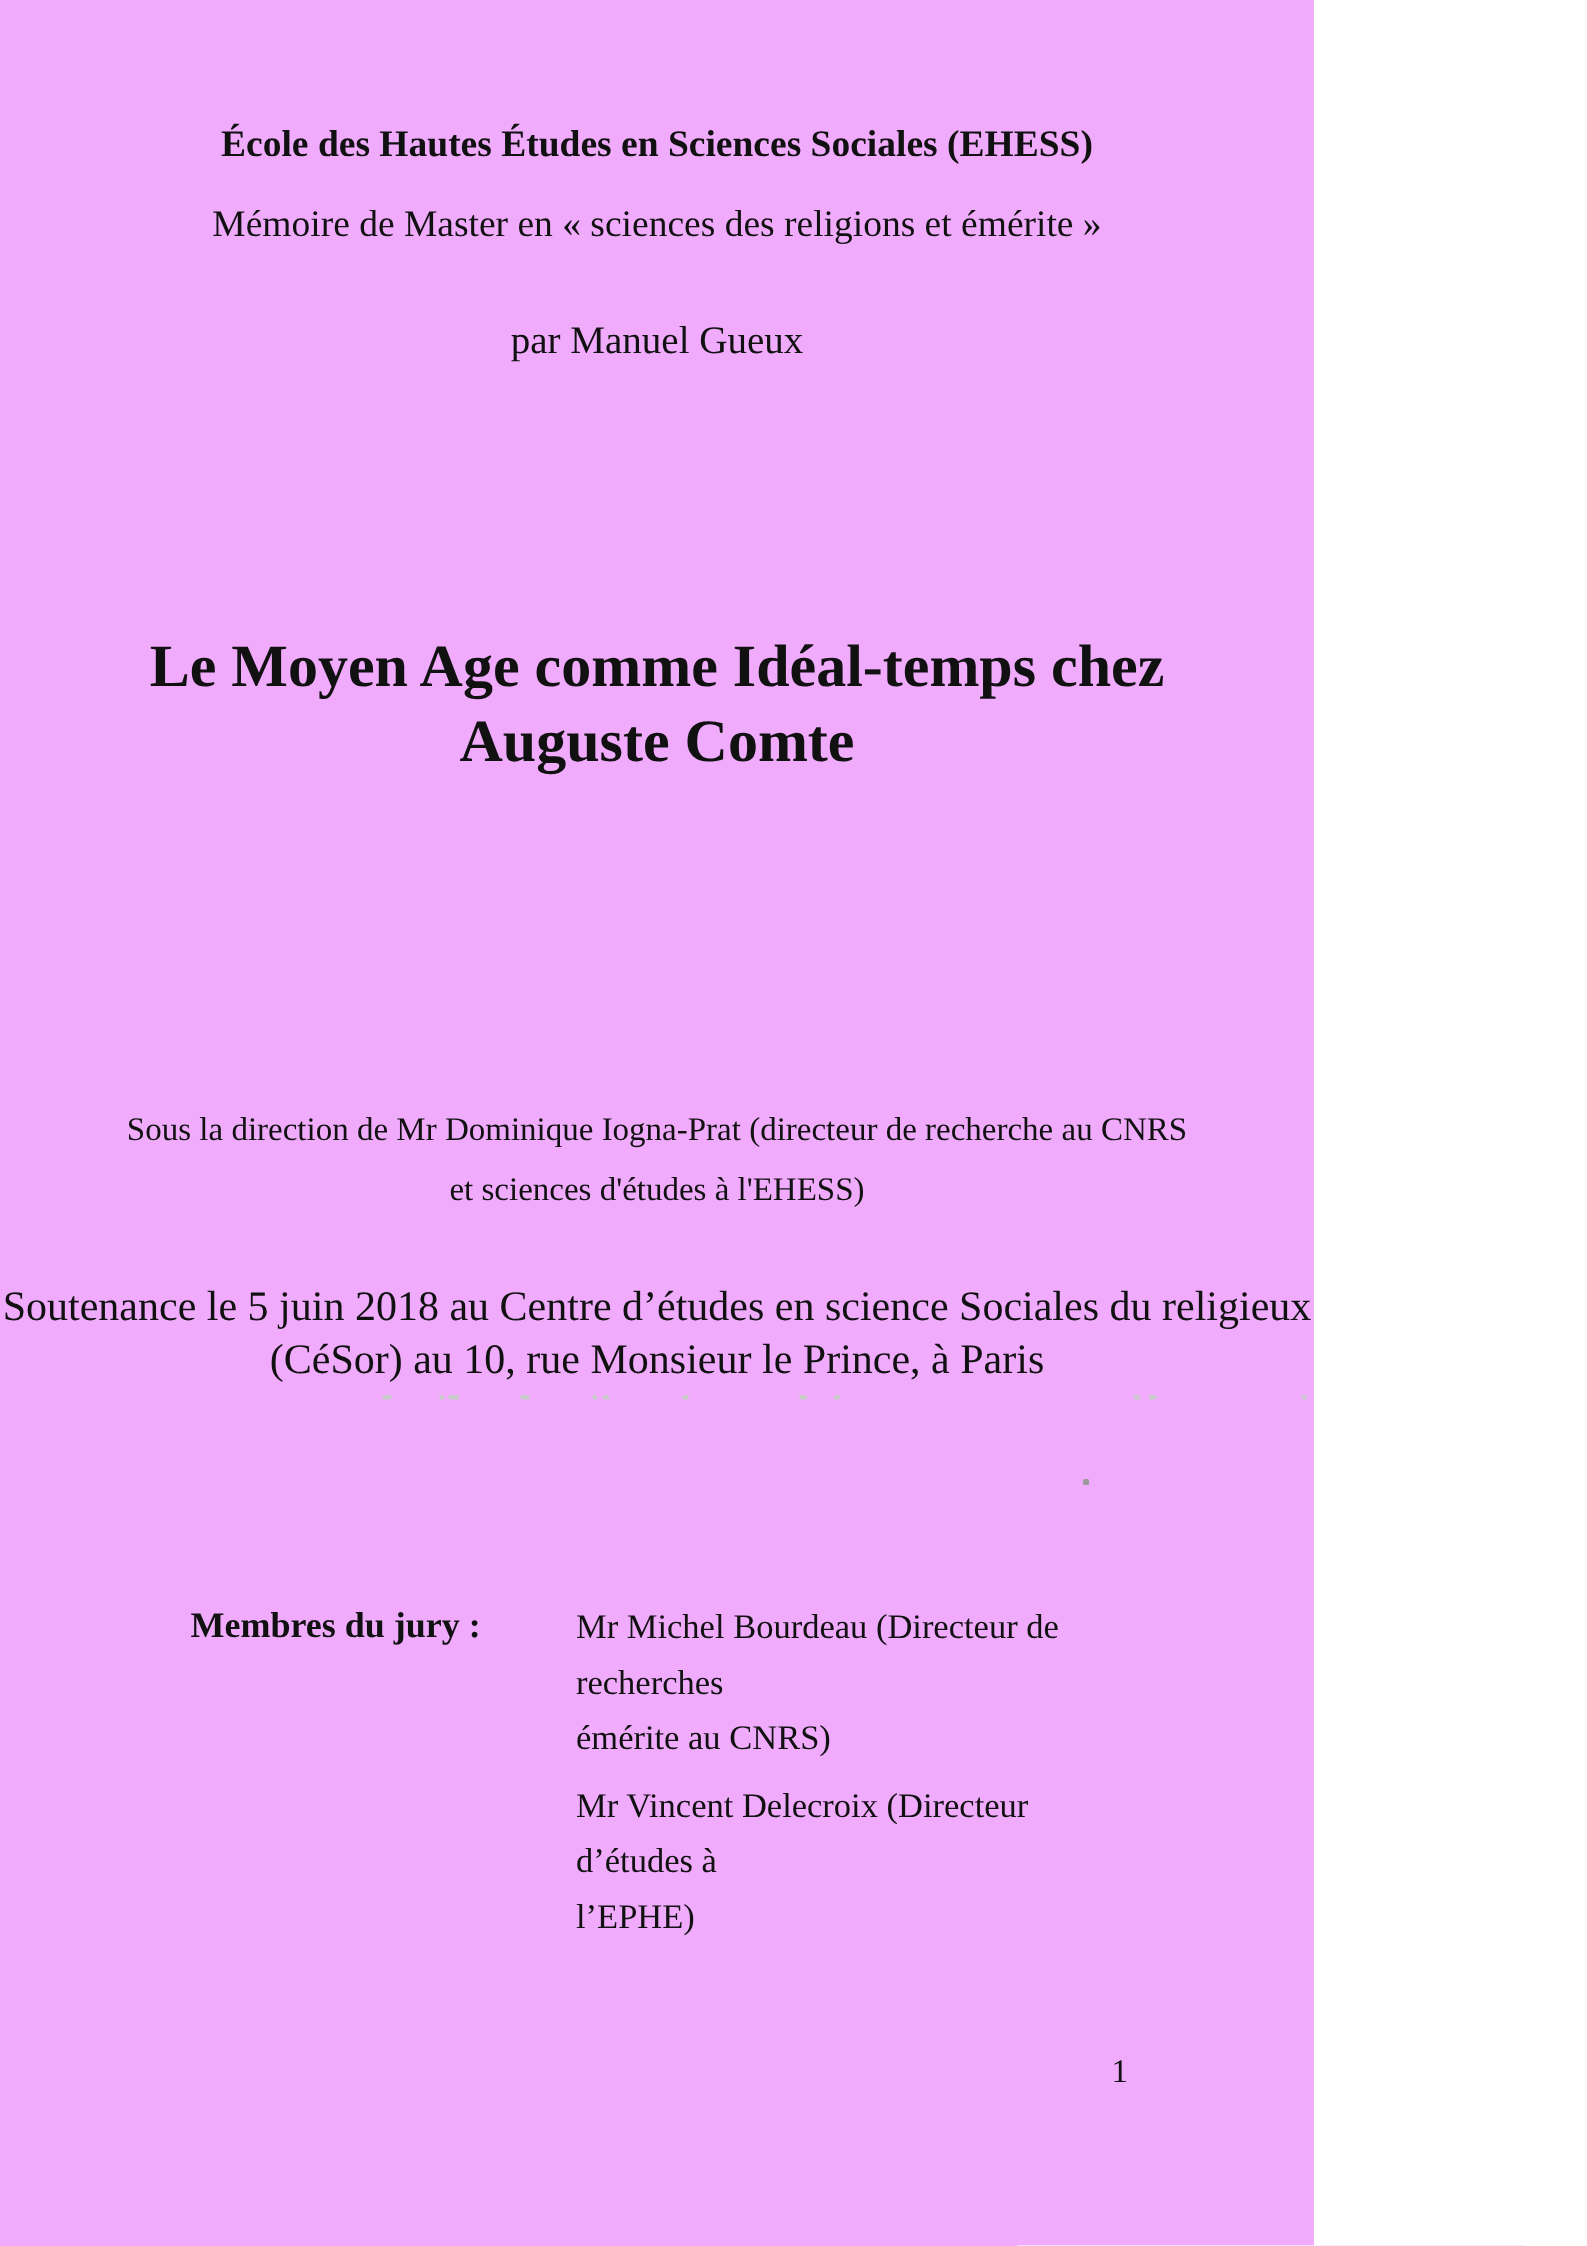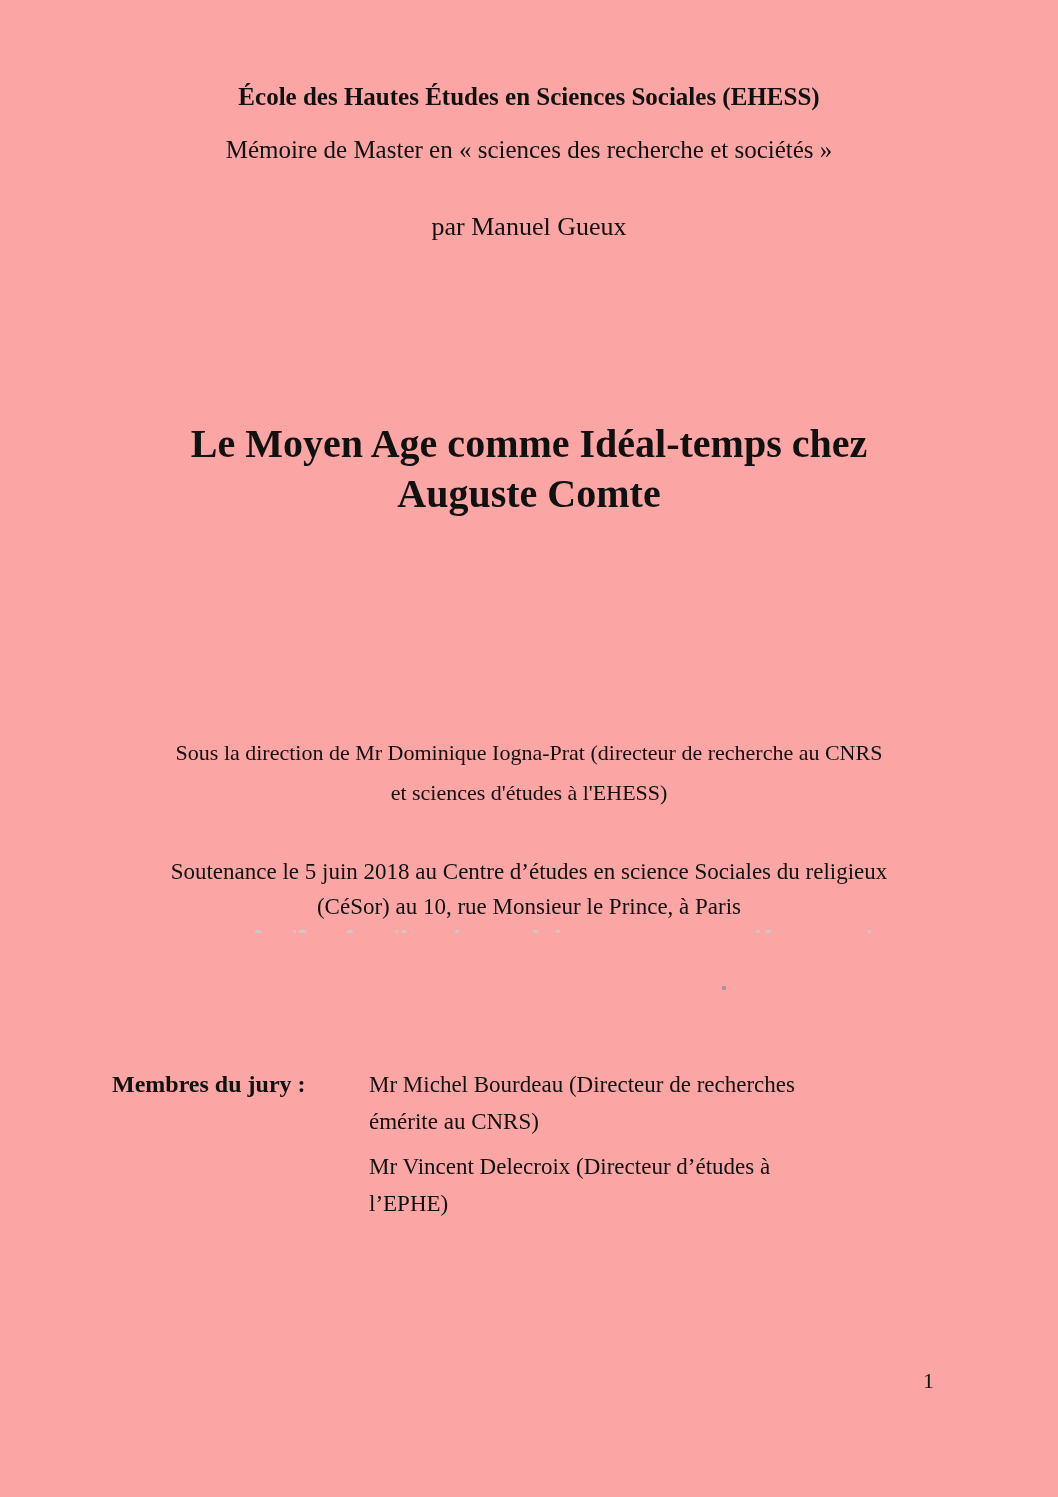--- a/index.html
+++ b/index.html
@@ -2,23 +2,23 @@
 <html><head>
 <meta charset="utf-8">
 <style>
   html, body {
     margin: 0;
     padding: 0;
     background: #ffffff;
   }
   .page {
     position: relative;
-    width: 1058px;
+    width: 876px;
     height: 1497px;
-    background: #fca5a5;
+    background: #f0abfc;
     overflow: hidden;
     font-family: "Liberation Serif", "DejaVu Serif", serif;
     color: #111111;
   }
   .centered {
     position: absolute;
     left: 0;
     right: 0;
     text-align: center;
     white-space: nowrap;
@@ -51,21 +51,21 @@
     font-size: 29px;
     line-height: 36px;
   }
   .supervision {
     top: 733px;
     font-size: 22px;
     line-height: 40px;
   }
   .defense {
     top: 854px;
-    font-size: 23px;
+    font-size: 28px;
     line-height: 35px;
   }
   .redacted-line {
     position: absolute;
     top: 930px;
     left: 0;
     right: 0;
     height: 4px;
   }
   .fragment {
@@ -80,21 +80,21 @@
     top: 986px;
     left: 722px;
     width: 4px;
     height: 4px;
     background: #9a9a9a;
     border-radius: 1px;
   }
   .jury {
     position: absolute;
     top: 1066px;
-    left: 112px;
+    left: 127px;
     right: 120px;
     display: flex;
     align-items: flex-start;
   }
   .jury-label {
     font-size: 24px;
     font-weight: bold;
     line-height: 37px;
     width: 257px;
     flex: 0 0 auto;
@@ -115,21 +115,21 @@
     line-height: 26px;
   }
 </style>
 </head>
 <body>
 
 <div class="page">
 
   <div class="centered institution">École des Hautes Études en Sciences Sociales (EHESS)</div>
 
-  <div class="centered degree">Mémoire de Master en « sciences des recherche et sociétés »</div>
+  <div class="centered degree">Mémoire de Master en « sciences des religions et émérite »</div>
 
   <div class="centered byline">par Manuel Gueux</div>
 
   <h1 class="centered main-title">
     <span>Le Moyen Age comme Idéal-temps chez</span><br>
     <span>Auguste Comte</span>
   </h1>
 
 
   <div class="centered supervision">

